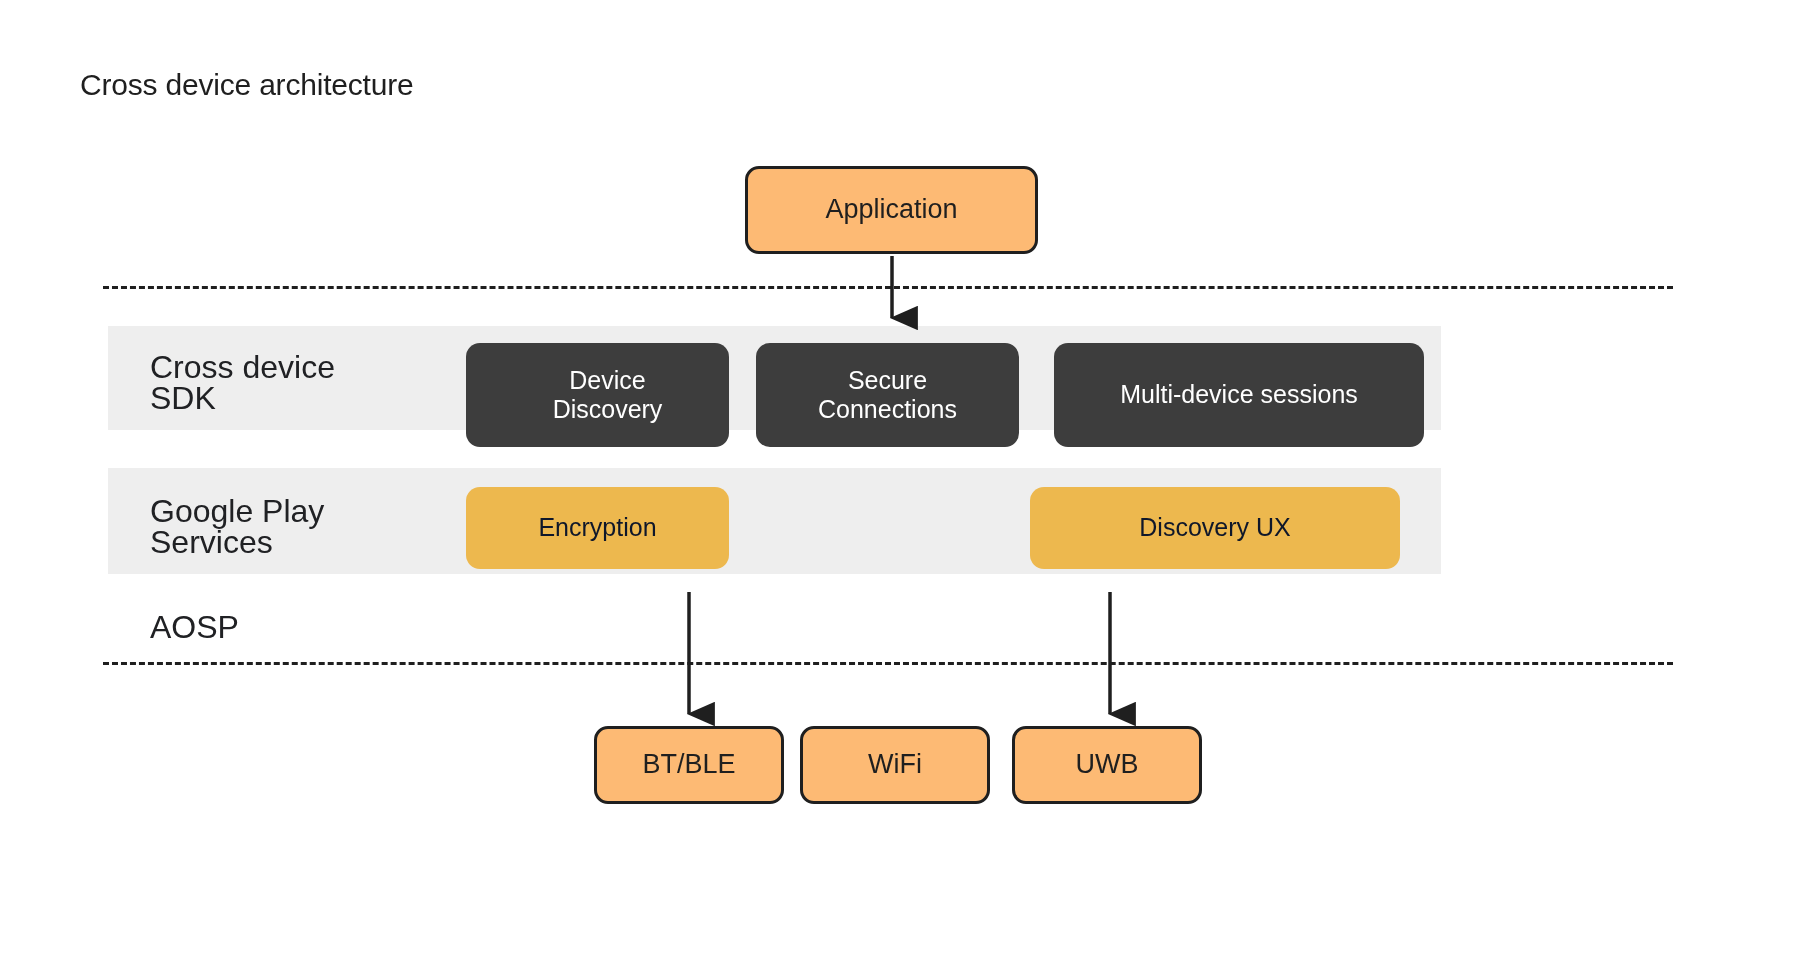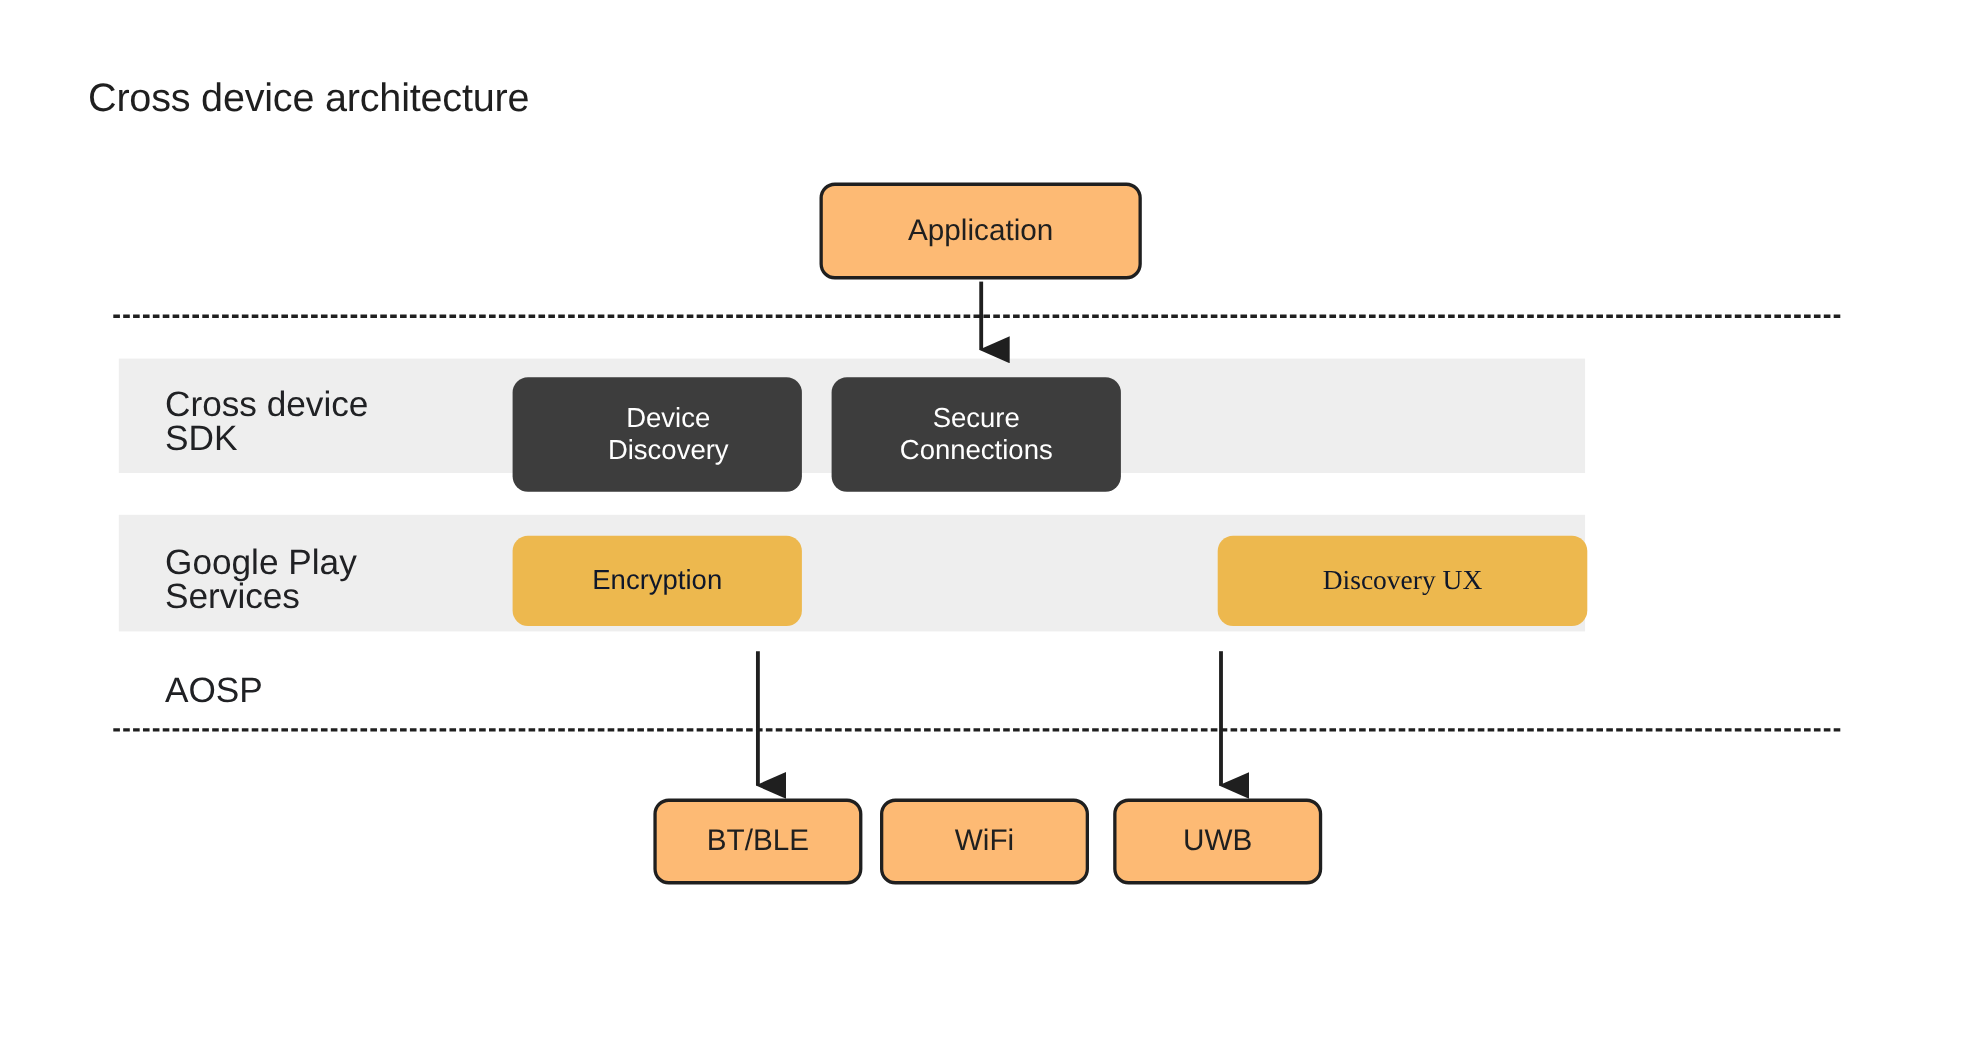--- a/index.html
+++ b/index.html
@@ -17,21 +17,21 @@
   #diagram {
     position: absolute;
     left: 0; top: 0;
     width: 1800px;
     height: 954px;
   }
   .page-title {
     position: absolute;
     left: 80px;
     top: 68px;
-    font-size: 36px;
+    font-size: 30px;
     font-weight: 400;
     color: #1f1f1f;
     letter-spacing: -0.2px;
     white-space: nowrap;
   }
   
   .band {
     position: absolute;
     left: 108px;
     width: 1333px;
@@ -96,21 +96,21 @@
   #node-application { left: 745px; top: 166px; width: 293px; height: 88px; }
 
   
   #node-device-discovery   { left: 466px; top: 343px; width: 263px; height: 104px; padding-left: 20px; }
   #node-secure-connections { left: 756px; top: 343px; width: 263px; height: 104px; }
   #node-multi-device       { left: 1054px; top: 343px; width: 370px; height: 104px; }
 
   
   #node-encryption     { left: 466px; top: 487px; width: 263px; height: 82px; }
   #node-authentication { left: 756px; top: 487px; width: 263px; height: 82px; }
-  #node-discovery-ux   { left: 1107px; top: 487px; width: 336px; height: 82px; font-family: Liberation Serif, serif; }
+  #node-discovery-ux   { left: 1030px; top: 487px; width: 370px; height: 82px; }
 
   
   #node-btble { left: 594px; top: 726px; width: 190px; height: 78px; }
   #node-wifi  { left: 800px; top: 726px; width: 190px; height: 78px; }
   #node-uwb   { left: 1012px; top: 726px; width: 190px; height: 78px; }
 
   .arrow-layer {
     position: absolute;
     left: 0; top: 0;
     width: 1800px; height: 954px;
@@ -134,20 +134,21 @@
   <div class="row-label" id="label-gps">Google Play
 Services</div>
   <div class="row-label" id="label-aosp">AOSP</div>
 
   <div class="node green" id="node-application">Application</div>
 
   <div class="node dark" id="node-device-discovery">Device
 Discovery</div>
   <div class="node dark" id="node-secure-connections">Secure
 Connections</div>
+  <div class="node dark" id="node-multi-device">Multi-device sessions</div>
 
   <div class="node amber" id="node-encryption">Encryption</div>
   <div class="node amber" id="node-discovery-ux">Discovery UX</div>
 
   <div class="dashed" id="dash-bottom"></div>
 
   <div class="node green" id="node-btble">BT/BLE</div>
   <div class="node green" id="node-wifi">WiFi</div>
   <div class="node green" id="node-uwb">UWB</div>
 

